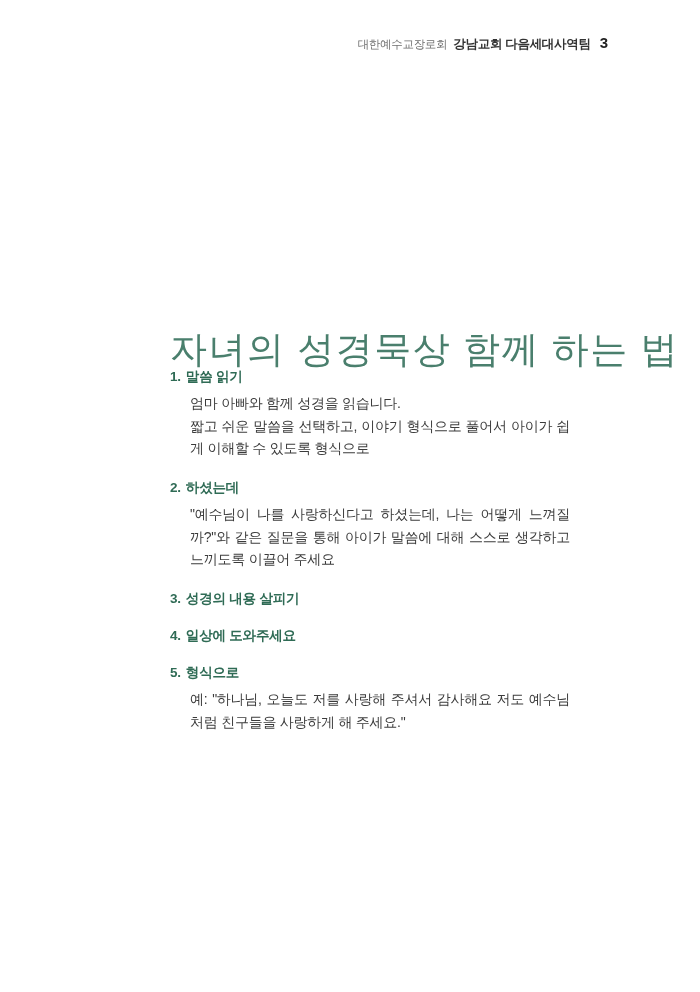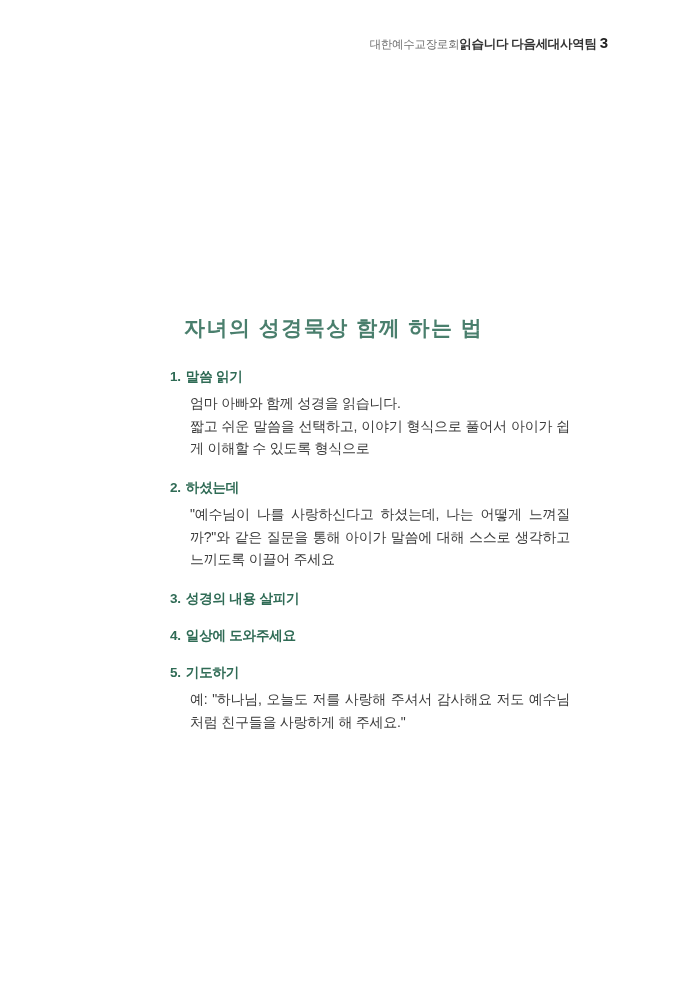--- a/index.html
+++ b/index.html
@@ -16,20 +16,21 @@
     overflow: hidden;
   }
 
   
   .page-header {
     position: absolute;
     top: 34px;
     right: 92px;
     display: flex;
     align-items: baseline;
+    gap: 6px;
     white-space: nowrap;
   }
   .header-denomination {
     font-size: 11.5px;
     color: #6f6f6f;
     letter-spacing: -0.3px;
   }
   .header-church {
     font-size: 12.5px;
     color: #333333;
@@ -40,23 +41,23 @@
     font-size: 15px;
     color: #222222;
     font-weight: bold;
     margin-left: 3px;
   }
 
   
   .doc-title {
     position: absolute;
     top: 300px;
-    left: 184px;
-    font-size: 21px;
-    font-weight: bold;
+    left: 170px;
+    font-size: 37px;
+    font-weight: normal;
     color: #4a7f6d;
     letter-spacing: 1.5px;
     white-space: nowrap;
   }
 
   
   .content {
     position: absolute;
     top: 368px;
     left: 170px;
@@ -101,21 +102,21 @@
   }
   .step-line.wrap {
     text-align: justify;
   }
 </style>
 </head>
 <body>
 
 <div class="page-header">
   <span class="header-denomination">대한예수교장로회</span>
-  <span class="header-church">읽습니다 다음세대사역팀</span>
+  <span class="header-church">강남교회 다음세대사역팀</span>
   <span class="header-page-number">3</span>
 </div>
 
 <h1 class="doc-title">자녀의 성경묵상 함께 하는 법</h1>
 
 <div class="content">
 
   <div class="step">
     <div class="step-heading">
       <span class="step-num">1.</span>
@@ -147,20 +148,20 @@
   <div class="step">
     <div class="step-heading">
       <span class="step-num">4.</span>
       <span>일상에 도와주세요</span>
     </div>
   </div>
 
   <div class="step">
     <div class="step-heading">
       <span class="step-num">5.</span>
-      <span>기도하기</span>
+      <span>형식으로</span>
     </div>
     <div class="step-body">
       <p class="step-line wrap">예: "하나님, 오늘도 저를 사랑해 주셔서 감사해요 저도 예수님처럼 친구들을 사랑하게 해 주세요."</p>
     </div>
   </div>
 
 </div>
 
 </body></html>

